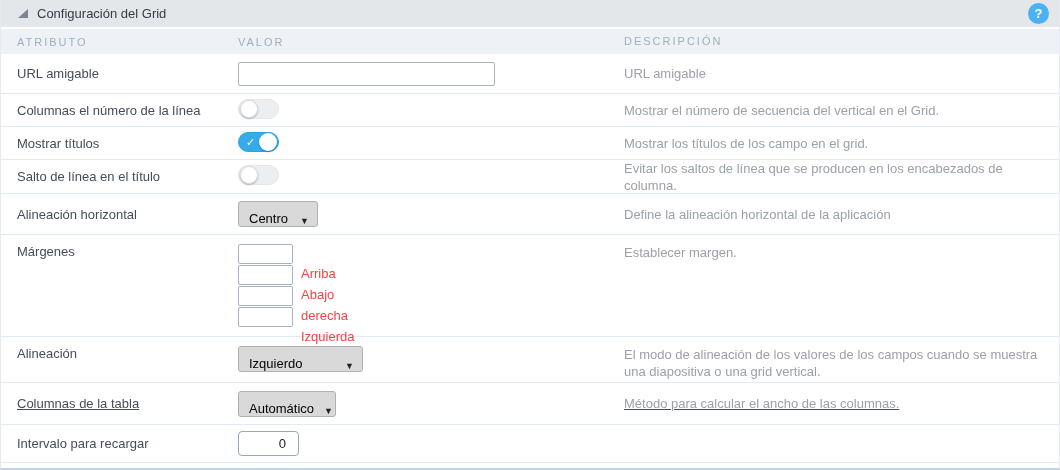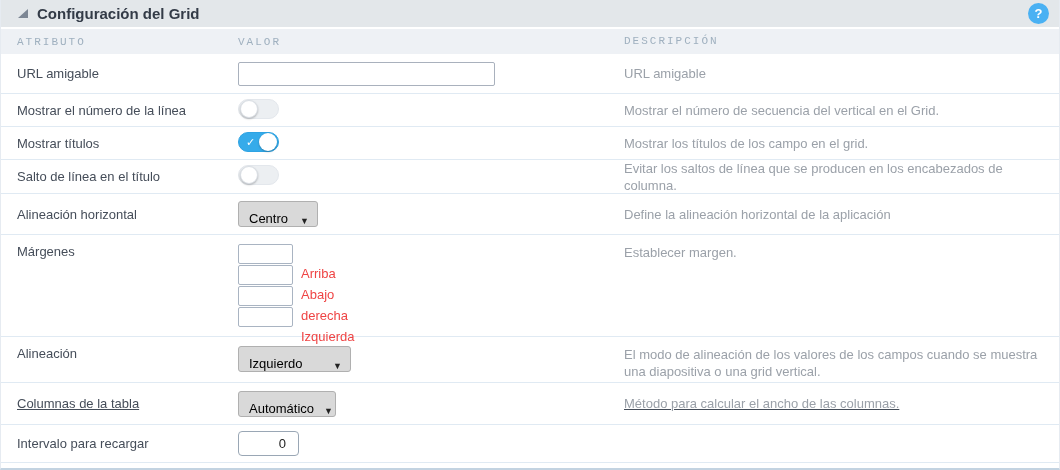--- a/index.html
+++ b/index.html
@@ -30,23 +30,23 @@
     border-bottom: 2px solid #ffffff;
   }
   .collapse-tri {
     width: 10px; height: 9px;
     background: #7c8694;
     clip-path: polygon(100% 0, 100% 100%, 0 100%);
     margin-right: 9px;
     flex: 0 0 auto;
   }
   .title {
-    font-weight: bold;
+    font-weight: normal;
     color: #333b47;
-    font-size: 15px;
+    font-size: 13px;
   }
   .help-btn {
     position: absolute;
     top: 3px; right: 10px;
     width: 21px; height: 21px;
     border-radius: 50%;
     background: #4ab1f3;
     color: #fff;
     font-size: 13px;
     font-weight: bold;
@@ -60,21 +60,20 @@
   .c-desc { flex: 1 1 auto; padding-right: 10px; color: #9ba1a9; line-height: 17px; margin-left: 40px; }
   
   .colheader {
     height: 25px;
     background: #eef1f5;
     display: flex;
     align-items: center;
     color: #9fb0bf;
     font-size: 11px;
     letter-spacing: 2px;
-    font-family: Liberation Mono, monospace;
   }
   
   .row {
     display: flex;
     align-items: center;
     border-bottom: 1px solid #e0eaf3;
   }
   .row.top { align-items: flex-start; padding-top: 9px; }
   .r-url       { height: 40px; }
   .r-linenum   { height: 33px; }
@@ -135,21 +134,21 @@
     background: #d9d9d9;
     border: 1px solid #b0b0b0;
     border-radius: 3px;
     padding: 0 8px 0 10px;
     color: #000;
     cursor: pointer;
     user-select: none;
   }
   .select-box .arrow { font-size: 9px; color: #222; margin-left: 10px; }
   .sel-centro     { width: 80px; }
-  .sel-izquierdo  { width: 113px; }
+  .sel-izquierdo  { width: 125px; }
   .sel-automatico { width: 98px; }
   .margin-line { display: flex; align-items: center; margin-bottom: 1px; }
   .margin-input {
     width: 55px; height: 20px;
     border: 1px solid #a9b4c2;
     border-radius: 2px;
     padding: 0 4px;
     font: inherit;
     outline: none;
     background: #fff;
@@ -187,21 +186,21 @@
 
   <div class="row r-url">
     <div class="c-attr label">URL amigable</div>
     <div class="c-val">
       <input type="text" class="text-input" value="" style="">
     </div>
     <div class="c-desc">URL amigable</div>
   </div>
 
   <div class="row r-linenum">
-    <div class="c-attr label">Mostrar el número de la línea</div>
+    <div class="c-attr label">Columnas el número de la línea</div>
     <div class="c-val">
       <span class="toggle" data-state="off">
         
         <span class="knob"></span>
       </span>
     </div>
     <div class="c-desc">Mostrar el número de secuencia del vertical en el Grid.</div>
   </div>
 
   <div class="row r-titles">

